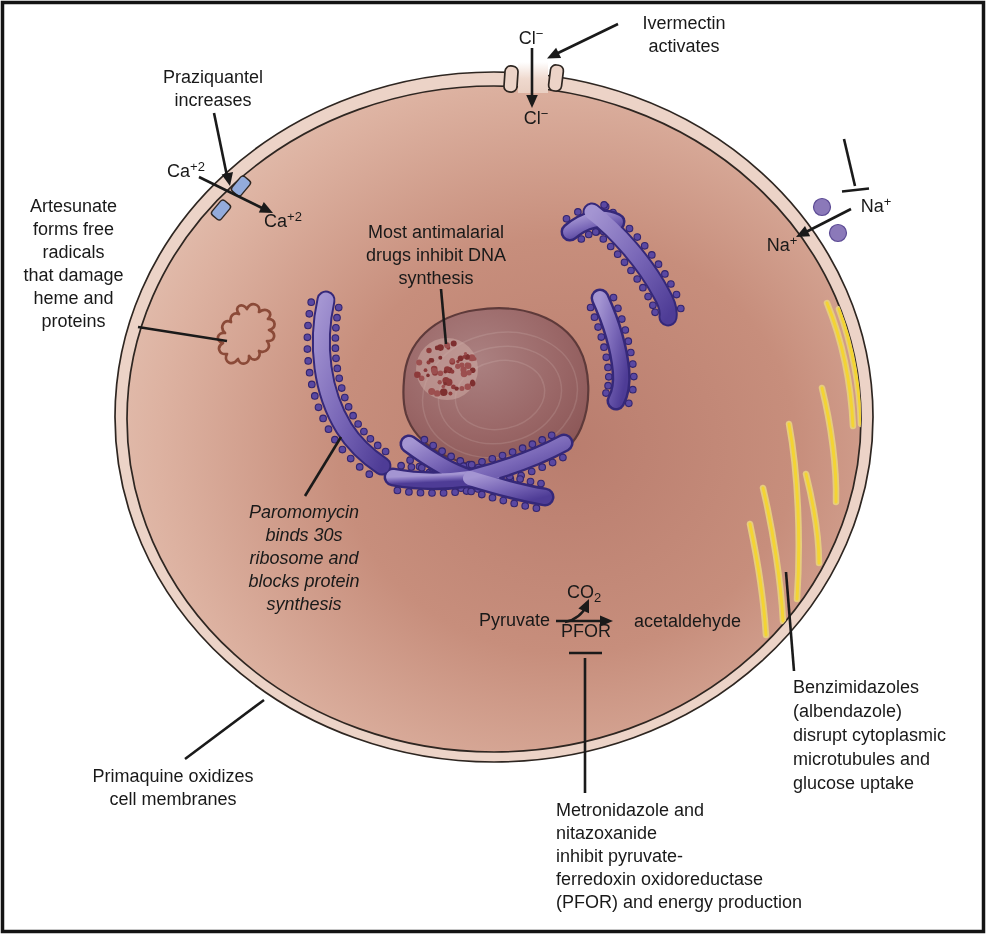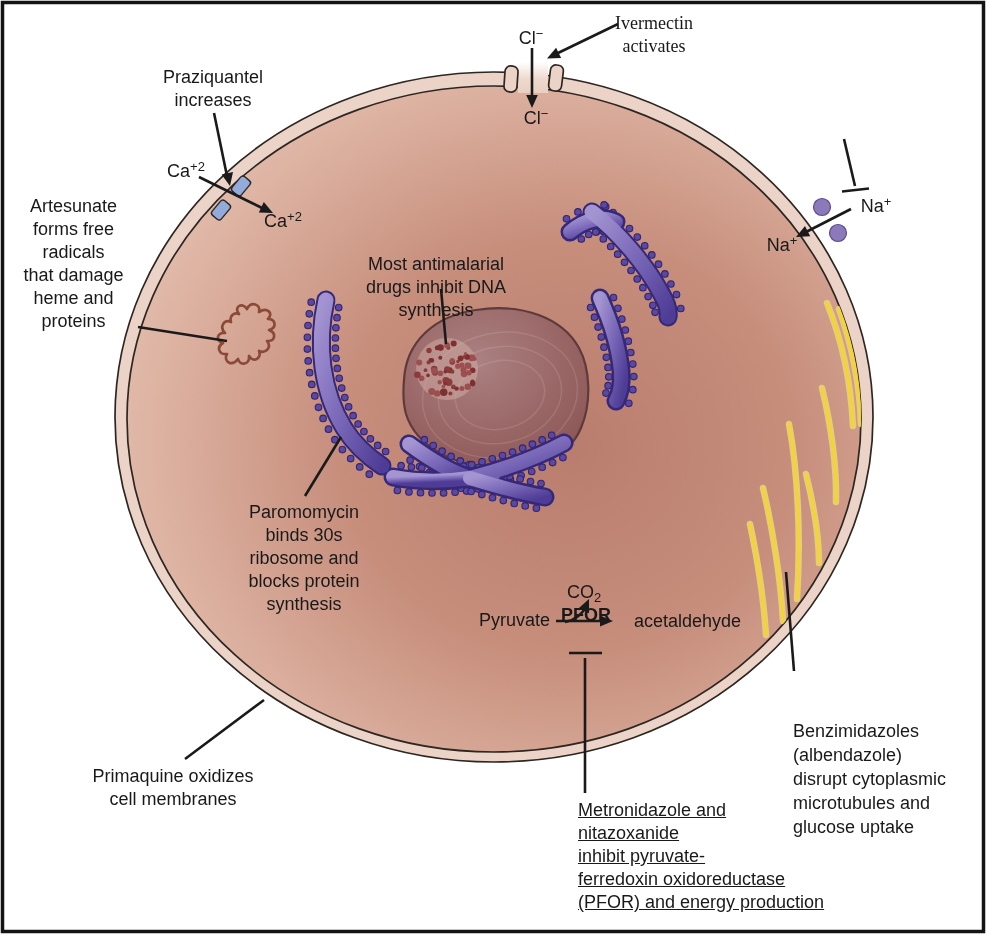--- a/index.html
+++ b/index.html
@@ -369,54 +369,54 @@
     <polygon points="613,621 600,615.4 600,626.6" stroke="none"></polygon>
 
     <path d="M 565,622 C 576,620 583,613 587,605" fill="none"></path>
     <polygon points="589,599 589,613.2 578.4,608.4" stroke="none"></polygon>
 
     <line x1="585" y1="793" x2="585" y2="658"></line>
     <line x1="569" y1="653" x2="602" y2="653"></line>
   </g>
 </svg>
 
-<div class="lbl ctr" style="left:654px;top:12px;font-family:Liberation Serif, serif;">Ivermectin
+<div class="lbl ctr" style="left:684px;top:12px;">Ivermectin
 activates</div>
 <div class="lbl ctr" style="left:213px;top:66px;">Praziquantel
 increases</div>
 <div class="lbl" style="left:10px;top:195px;width:127px;text-align:center;">Artesunate
 forms free
 radicals
 that damage
 heme and
 proteins</div>
-<div class="lbl ctr" style="left:436px;top:221px;margin-top:32px;">Most antimalarial
+<div class="lbl ctr" style="left:436px;top:221px;">Most antimalarial
 drugs inhibit DNA
 synthesis</div>
-<div class="lbl ctr" style="left:304px;top:501px;">Paromomycin
+<div class="lbl ctr" style="left:304px;top:501px;font-style:italic;">Paromomycin
 binds 30s
 ribosome and
 blocks protein
 synthesis</div>
 <div class="lbl ctr" style="left:173px;top:765px;">Primaquine oxidizes
 cell membranes</div>
-<div class="lbl" style="left:578px;top:799px;text-decoration:underline;">Metronidazole and
+<div class="lbl" style="left:556px;top:799px;">Metronidazole and
 nitazoxanide
 inhibit pyruvate-
 ferredoxin oxidoreductase
 (PFOR) and energy production</div>
-<div class="lbl" style="left:793px;top:675px;line-height:24px;margin-top:44px;">Benzimidazoles
+<div class="lbl" style="left:793px;top:675px;line-height:24px;">Benzimidazoles
 (albendazole)
 disrupt cytoplasmic
 microtubules and
 glucose uptake</div>
 
 <div class="lbl" style="right:436px;top:609px;">Pyruvate</div>
 <div class="lbl" style="left:618px;top:610px;margin-left:16px;">acetaldehyde</div>
-<div class="lbl ctr" style="left:586px;top:604px;font-weight:bold;">PFOR</div>
+<div class="lbl ctr" style="left:586px;top:620px;">PFOR</div>
 
 <div class="lbl ctr ion" style="left:531px;top:27px;"><span>Cl</span><span class="sp">−</span></div>
 <div class="lbl ctr ion" style="left:536px;top:107px;"><span>Cl</span><span class="sp">−</span></div>
 <div class="lbl ctr ion" style="left:186px;top:160px;"><span>Ca</span><span class="sp">+2</span></div>
 <div class="lbl ctr ion" style="left:283px;top:210px;"><span>Ca</span><span class="sp">+2</span></div>
 <div class="lbl ctr ion" style="left:876px;top:195px;"><span>Na</span><span class="sp">+</span></div>
 <div class="lbl ctr ion" style="left:782px;top:234px;"><span>Na</span><span class="sp">+</span></div>
 <div class="lbl ctr ion" style="left:584px;top:581px;"><span>CO</span><span class="sb">2</span></div>
 
 </div>

